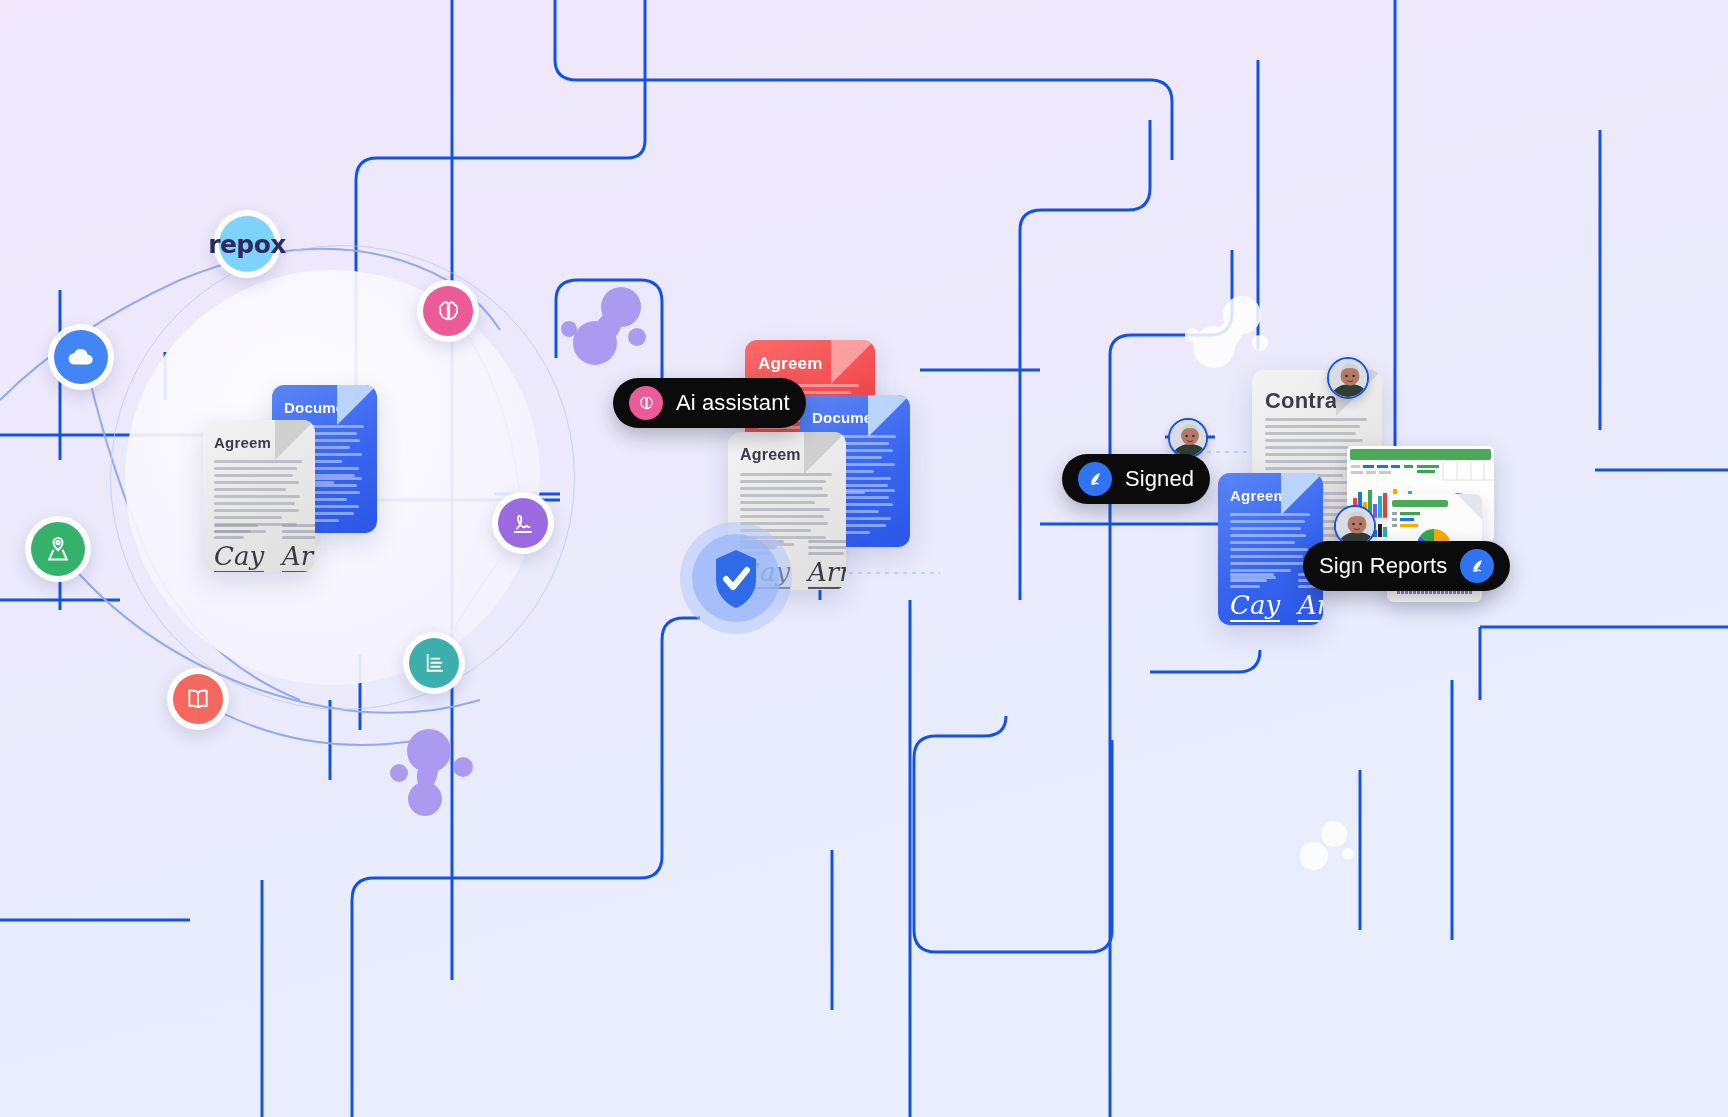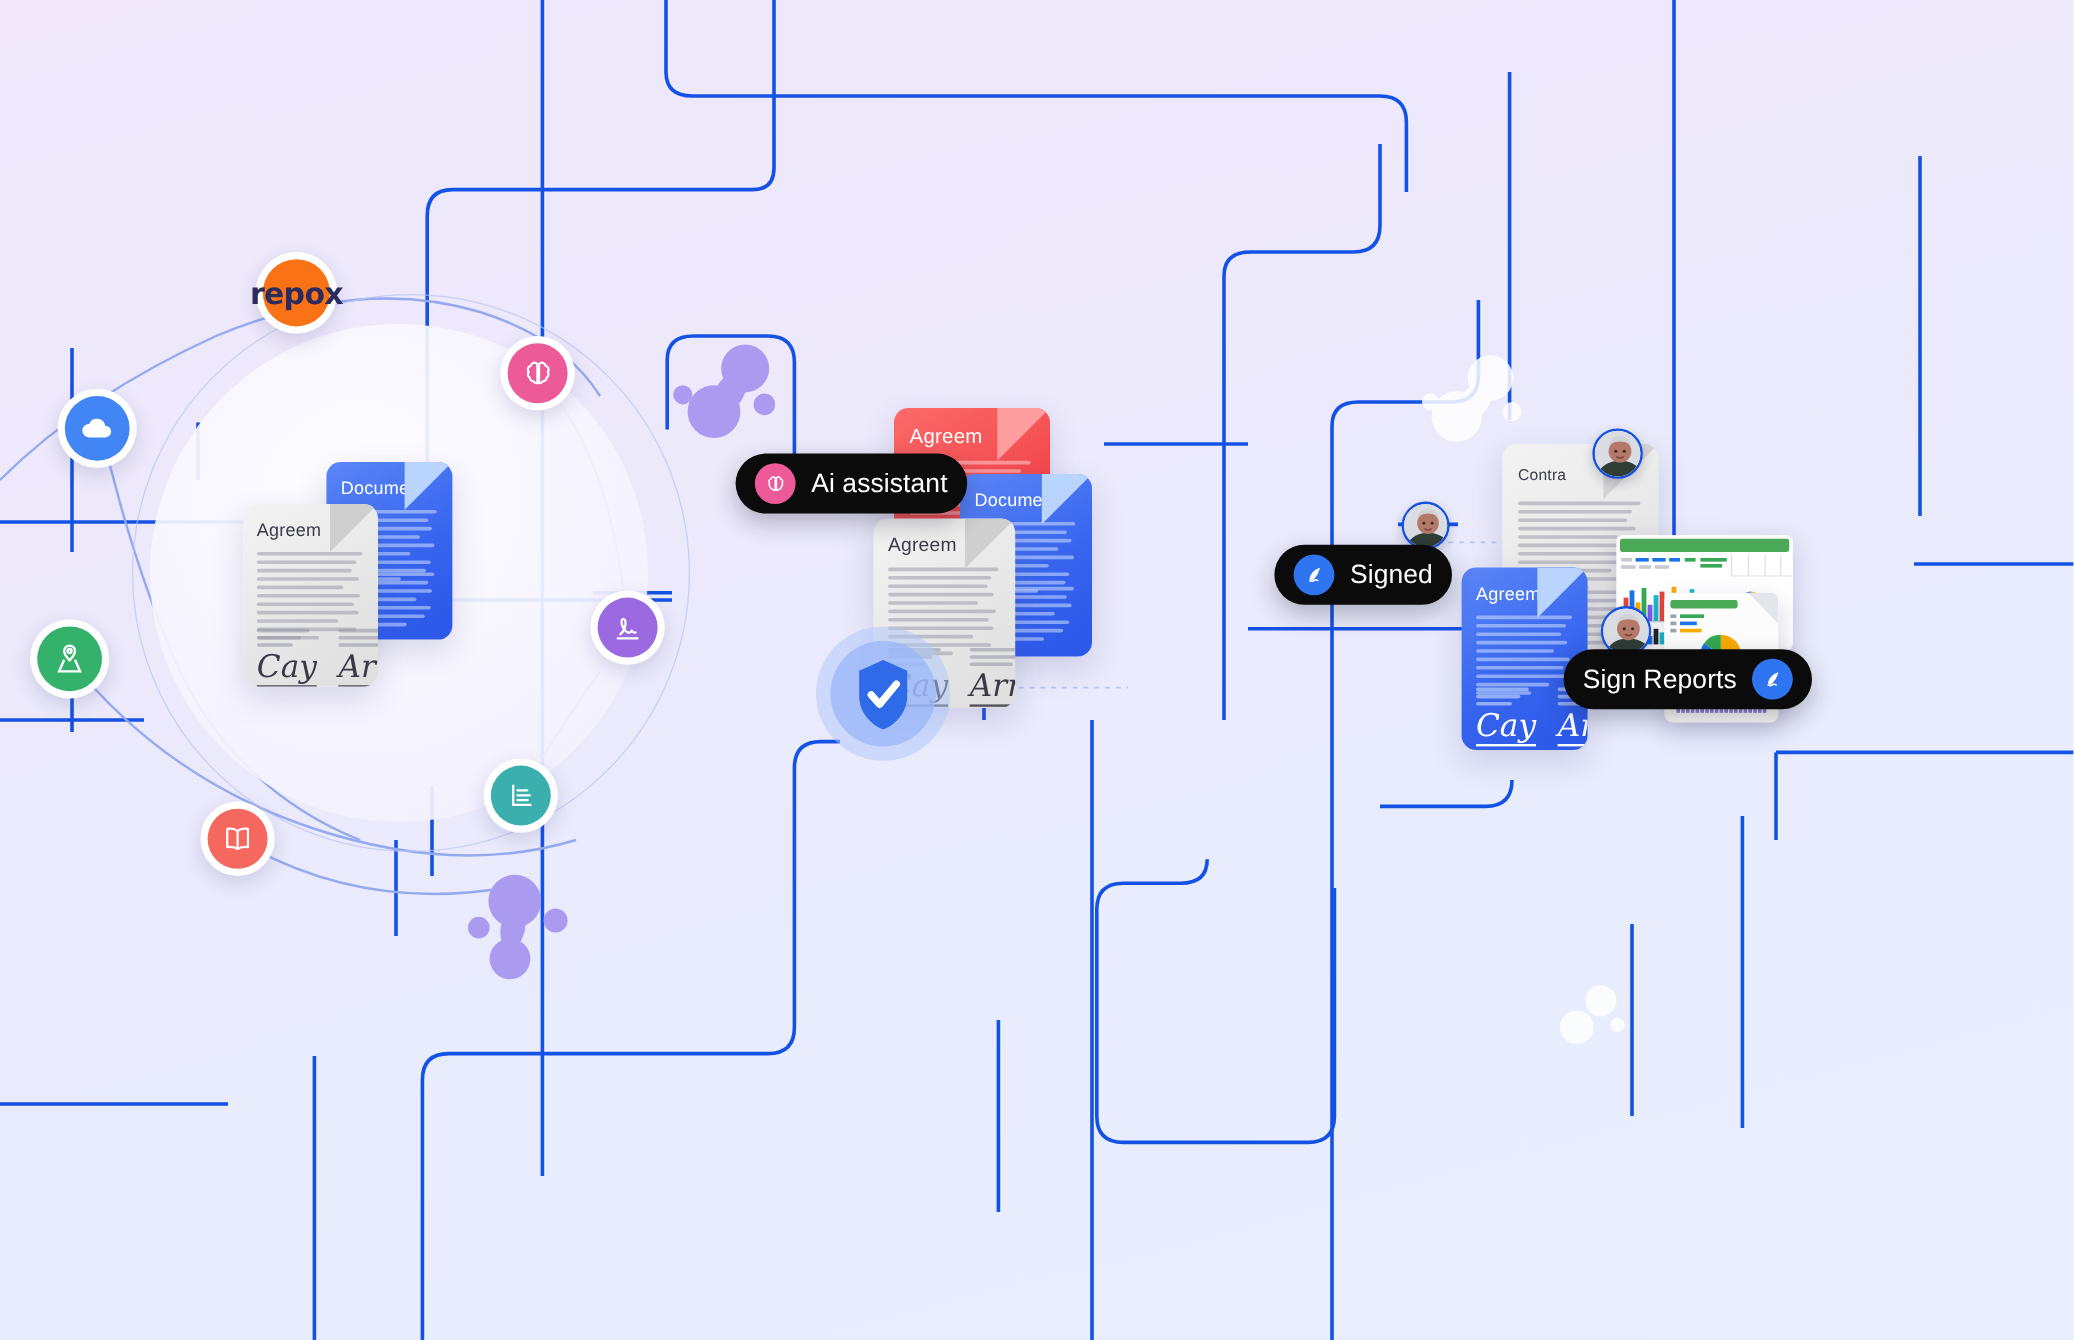--- a/index.html
+++ b/index.html
@@ -50,21 +50,21 @@
   }
 
   
   .doccard {
     position:absolute; border-radius:12px;
     box-shadow:0 10px 26px rgba(70,70,130,.18);
     overflow:hidden;
   }
   .doccard .title {
     position:absolute; left:18px; top:22px;
-    font-size:22px; font-weight:400; letter-spacing:.2px;
+    font-size:22px; font-weight:700; letter-spacing:.2px;
     white-space:nowrap;
   }
   .lines { position:absolute; left:18px; right:14px; }
   .lines .ln { height:3px; border-radius:2px; margin-bottom:4px; }
   .sigrow { position:absolute; left:18px; right:16px; display:flex; gap:18px; }
   .sigbox { flex:1; }
   .sigbox .cap { height:3px; border-radius:2px; margin-bottom:3px; }
   .sigbox .sigline { height:1.5px; margin-top:26px; }
   .sigglyph { font-family:"DejaVu Serif", serif; font-style:italic; font-size:26px; line-height:1; }
 
@@ -218,21 +218,21 @@
       <circle cx="12" cy="40" r="7"></circle>
     <path d="M44,28 Q62,24 62,40 Q54,58 40,54 Q30,42 44,28"></path>
   </svg>
   <svg class="blob white" style="left:1290px; top:820px;" width="70" height="60" viewBox="0 0 70 60">
     <circle cx="44" cy="14" r="13"></circle>
       <circle cx="24" cy="36" r="14"></circle>
       <circle cx="58" cy="34" r="6"></circle>
   </svg>
 
   <div class="ficon logo" style="left:213px; top:210px; width:68px; height:68px;">
-    <div class="disc" style="background:#f97316;">
+    <div class="disc" style="background:#7dd3fc;">
       <span class="logo-txt">repox</span>
     </div>
   </div>
 
   <div class="ficon" style="left:48px; top:324px; width:66px; height:66px;">
     <div class="disc" style="background:#4285f4;">
       <svg width="30" height="30" viewBox="0 0 24 24" fill="#fff">
           <path d="M6.5,18 A4.5,4.5 0 0 1 6.6,9 A5.6,5.6 0 0 1 17.3,10.2 A3.9,3.9 0 0 1 17.5,18 Z"></path>
         </svg>
     </div>
@@ -438,21 +438,21 @@
   <div class="shield-emblem" style="left:680px; top:522px;">
     <svg width="112" height="112" viewBox="0 0 112 112">
       <circle cx="56" cy="56" r="56" fill="#aec5fb" opacity=".5"></circle>
       <circle cx="56" cy="56" r="44" fill="#9ab7fa" opacity=".75"></circle>
       <path d="M56,28 L76,37 V58 C76,72 66,82 56,86 C46,82 36,72 36,58 V37 Z" fill="#2f6ae8"></path>
       <path d="M46,57 L53,65 L67,48" stroke="#fff" stroke-width="6" fill="none" stroke-linecap="round" stroke-linejoin="round"></path>
     </svg>
   </div>
 
   <div class="doccard doc-grey" style="left:1252px; top:370px; width:130px; height:195px;">
-    <div class="title" style="font-size:13px; top:18px; left:13px;">Contra</div>
+    <div class="title" style="font-size:22px; top:18px; left:13px;">Contra</div>
     <div class="lines" style="top:48px; left:13px; right:11px;">
       <div class="ln" style="width:96%"></div>
         <div class="ln" style="width:90%"></div>
       <div class="ln" style="width:86%"></div>
         <div class="ln" style="width:92%"></div>
       <div class="ln" style="width:78%"></div>
         <div class="ln" style="width:94%"></div>
       <div class="ln" style="width:88%"></div>
         <div class="ln" style="width:92%"></div>
       <div class="ln" style="width:74%"></div>

